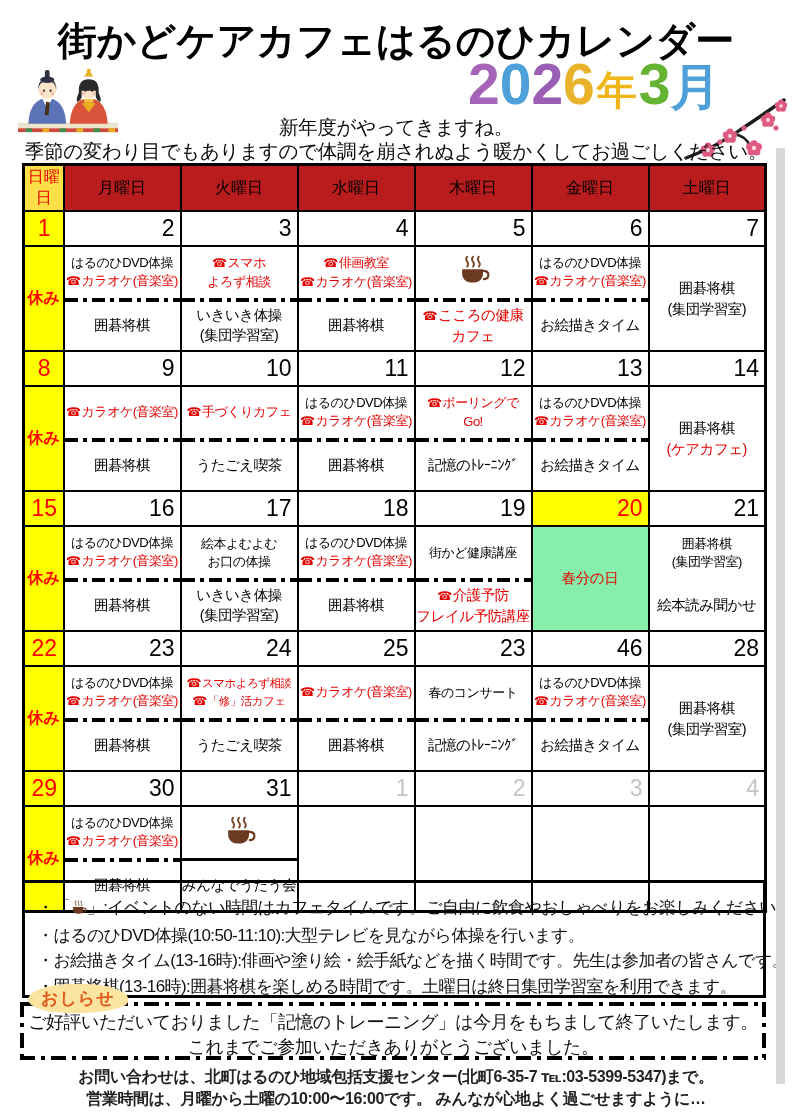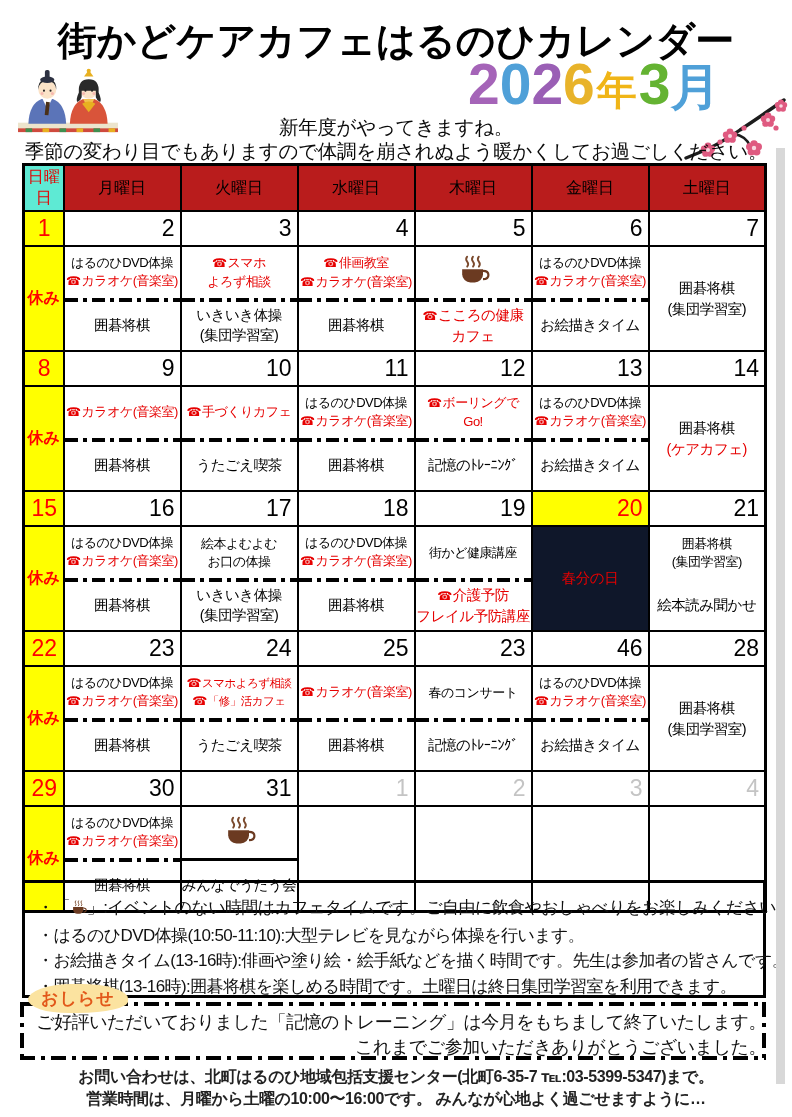--- a/index.html
+++ b/index.html
@@ -21,29 +21,29 @@
 
   .msg{position:absolute;left:0;width:100%;text-align:center;font-size:19.5px;
        color:#0a0a0a;letter-spacing:-0.3px;white-space:nowrap;}
   .msg1{top:114px;} .msg2{top:138px;}
 
   
   table.cal{position:absolute;left:22px;top:163px;border-collapse:collapse;table-layout:fixed;
             border:3px solid #000;}
   table.cal th,table.cal td{border:2px solid #000;overflow:hidden;}
   table.cal th{height:26px;background:#b91c1c;font-size:16px;font-weight:500;text-align:center;}
-  table.cal th.hsun{background:#5eead4;color:#e60000;}
+  table.cal th.hsun{background:#fde047;color:#e60000;}
   td.date{height:31px;font-size:23px;text-align:right;padding-right:5px;vertical-align:middle;}
   td.date.sun{background:#ffff00;color:#ff0000;text-align:center;padding-right:0;}
   td.date.hol{background:#ffff00;color:#ff0000;}
   td.date.next{color:#c4c4c4;}
   tr.evrow td{height:103px;padding:0;vertical-align:top;}
   td.rest{background:#ffff00;text-align:center;vertical-align:middle !important;margin-left:44px;}
   .restlbl{color:#ff0000;font-size:16px;font-weight:700;}
-  td.holiday{background:#0f172a;}
+  td.holiday{background:#86efac;}
   .ev{height:103px;display:flex;flex-direction:column;}
   .ev .half{flex:1.05;display:flex;flex-direction:column;justify-content:center;align-items:center;gap:1px;}
   .ev .half.bot{flex:1;}
   .ev.center{justify-content:center;align-items:center;gap:2px;}
   .divider{height:4px;flex:0 0 4px;
     background:repeating-linear-gradient(90deg,#000 0 13px,transparent 13px 18px,#000 18px 22px,transparent 22px 27px);}
   .divider.solid{background:#000;height:3px;flex:0 0 3px;}
   .nodiv{height:4px;flex:0 0 4px;}
   .line{font-size:13px;line-height:17px;white-space:nowrap;letter-spacing:-0.5px;}
   .line.red{color:#e60000;}
@@ -55,21 +55,21 @@
   .notes{position:absolute;left:22px;top:880px;width:744px;height:118px;box-sizing:border-box;
          border:3px solid #000;padding:12px 6px 0 12px;}
   .note{font-size:17px;line-height:25.5px;color:#111;letter-spacing:-0.6px;white-space:nowrap;}
   .note .coffee-inline{display:inline-block;vertical-align:-2px;}
 
   
   .oshirase-badge{position:absolute;left:28px;top:984px;z-index:3;background:#fbe3a0;
       color:#e2581a;font-weight:800;font-size:17px;padding:3px 13px;
       border-radius:48% 52% 55% 45% / 60% 55% 45% 50%;letter-spacing:1px;}
   .annc{position:absolute;left:20px;top:1002px;width:746px;height:58px;box-sizing:border-box;
-      padding-top:8px;text-align:right;
+      padding-top:8px;text-align:center;
       background:
         repeating-linear-gradient(90deg,#000 0 15px,transparent 15px 21px,#000 21px 25px,transparent 25px 31px) left top/100% 4px no-repeat,
         repeating-linear-gradient(90deg,#000 0 15px,transparent 15px 21px,#000 21px 25px,transparent 25px 31px) left bottom/100% 4px no-repeat,
         repeating-linear-gradient(180deg,#000 0 15px,transparent 15px 21px,#000 21px 25px,transparent 25px 31px) left top/4px 100% no-repeat,
         repeating-linear-gradient(180deg,#000 0 15px,transparent 15px 21px,#000 21px 25px,transparent 25px 31px) right top/4px 100% no-repeat;}
   .annc div{font-size:18px;line-height:25px;color:#111;letter-spacing:-0.5px;white-space:nowrap;}
 
   .footer{position:absolute;left:0;top:1066px;width:100%;text-align:center;}
   .footer div{font-size:16px;line-height:22px;font-weight:600;color:#222;letter-spacing:-0.4px;white-space:nowrap;}
 

